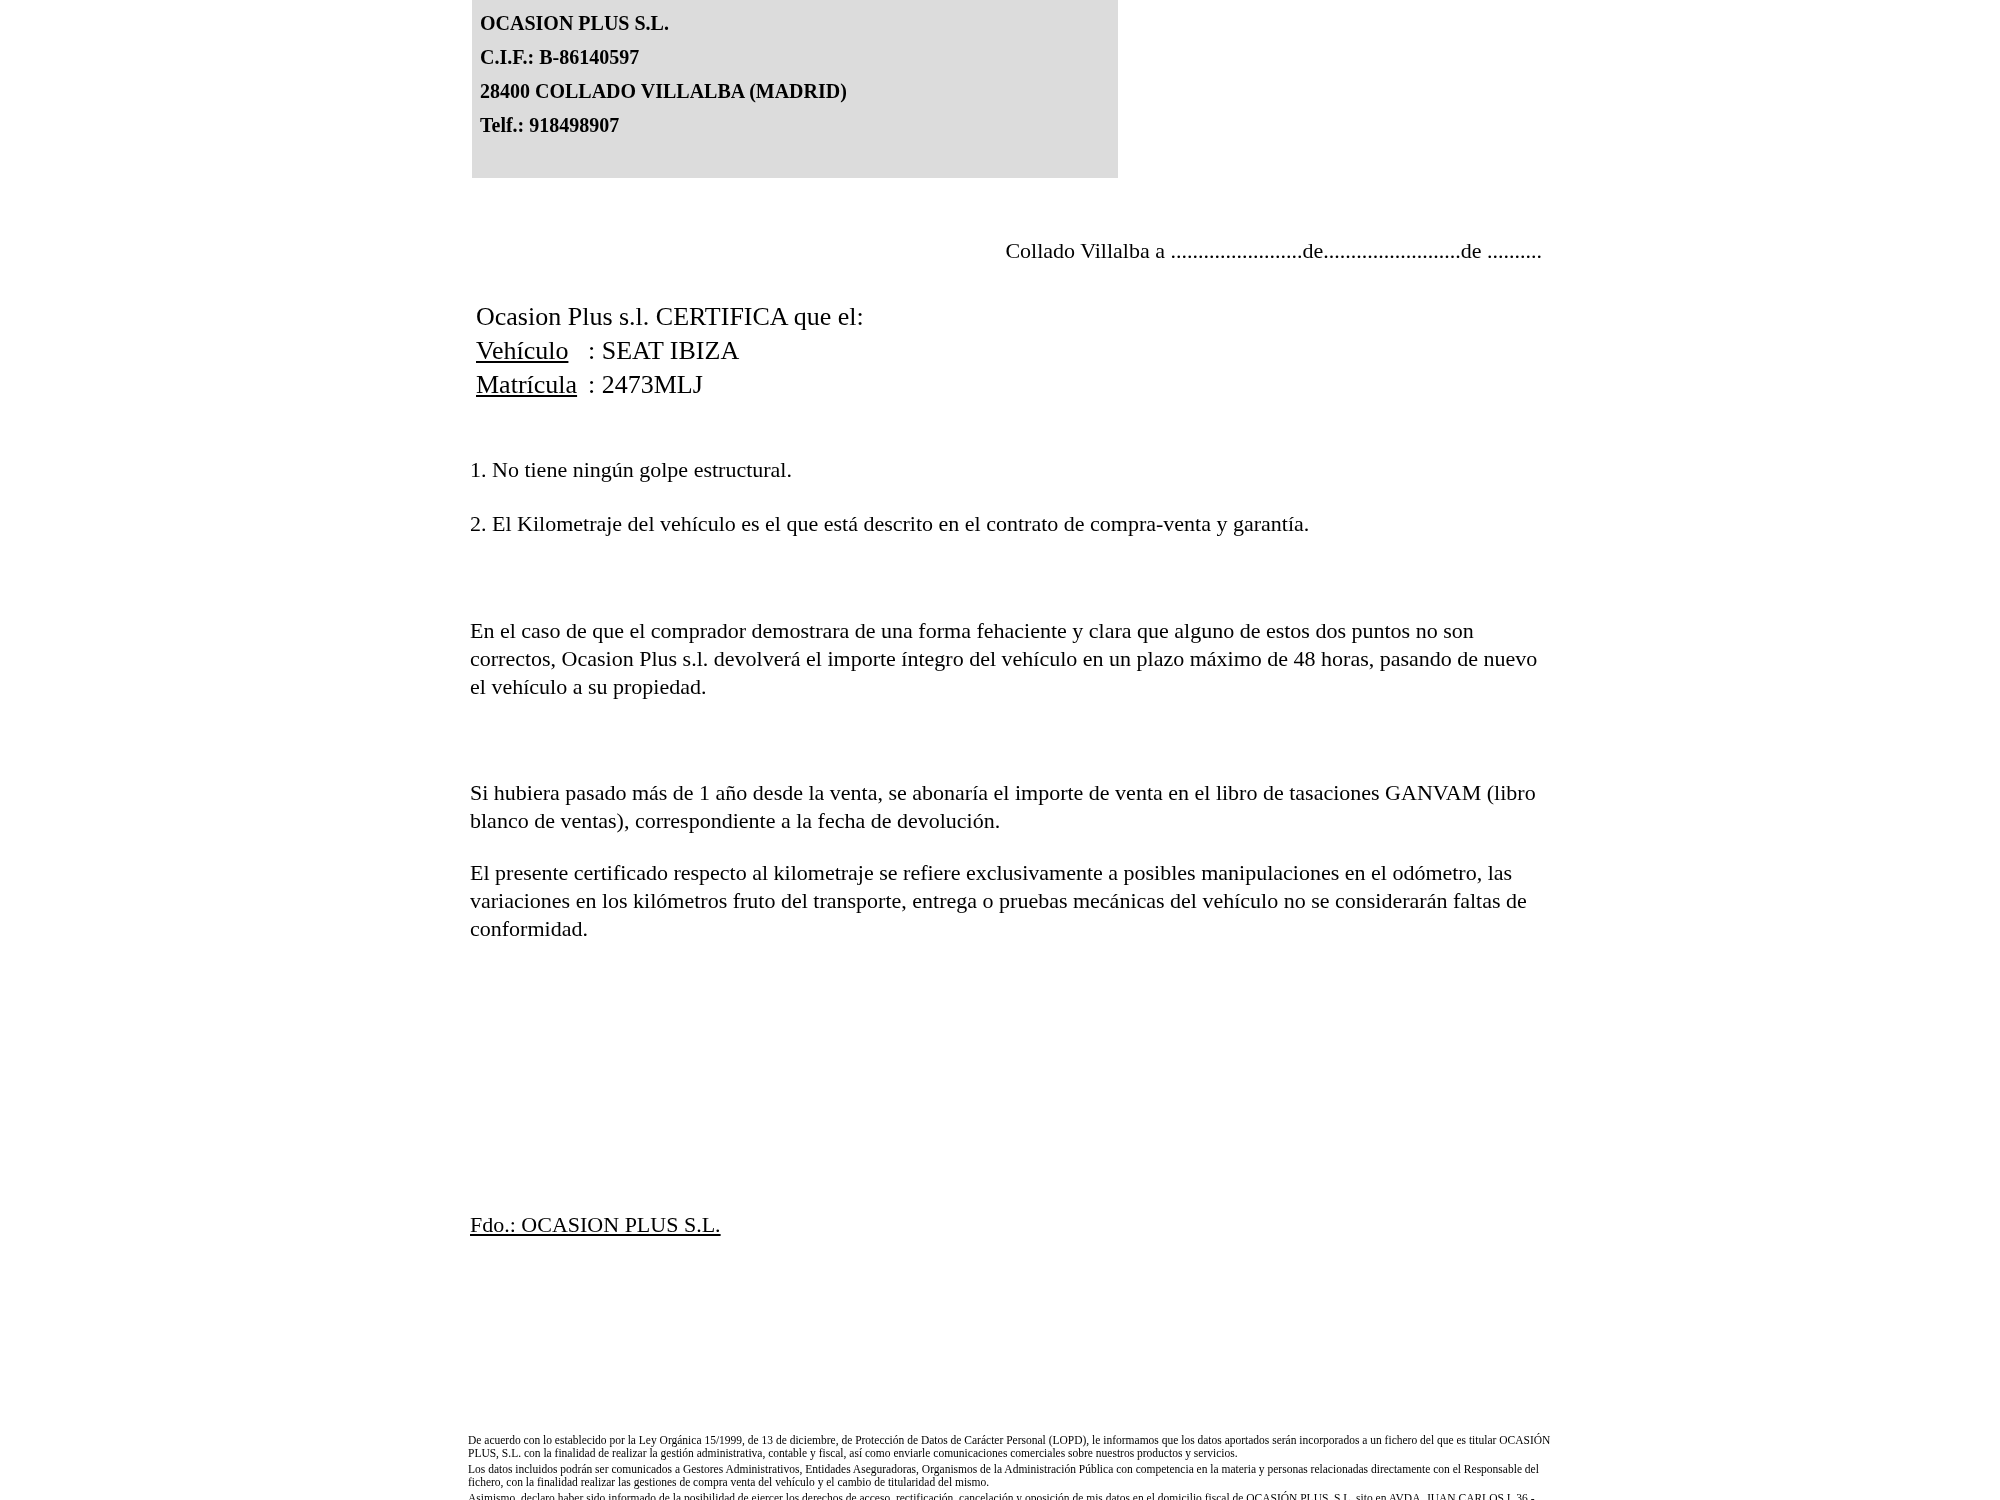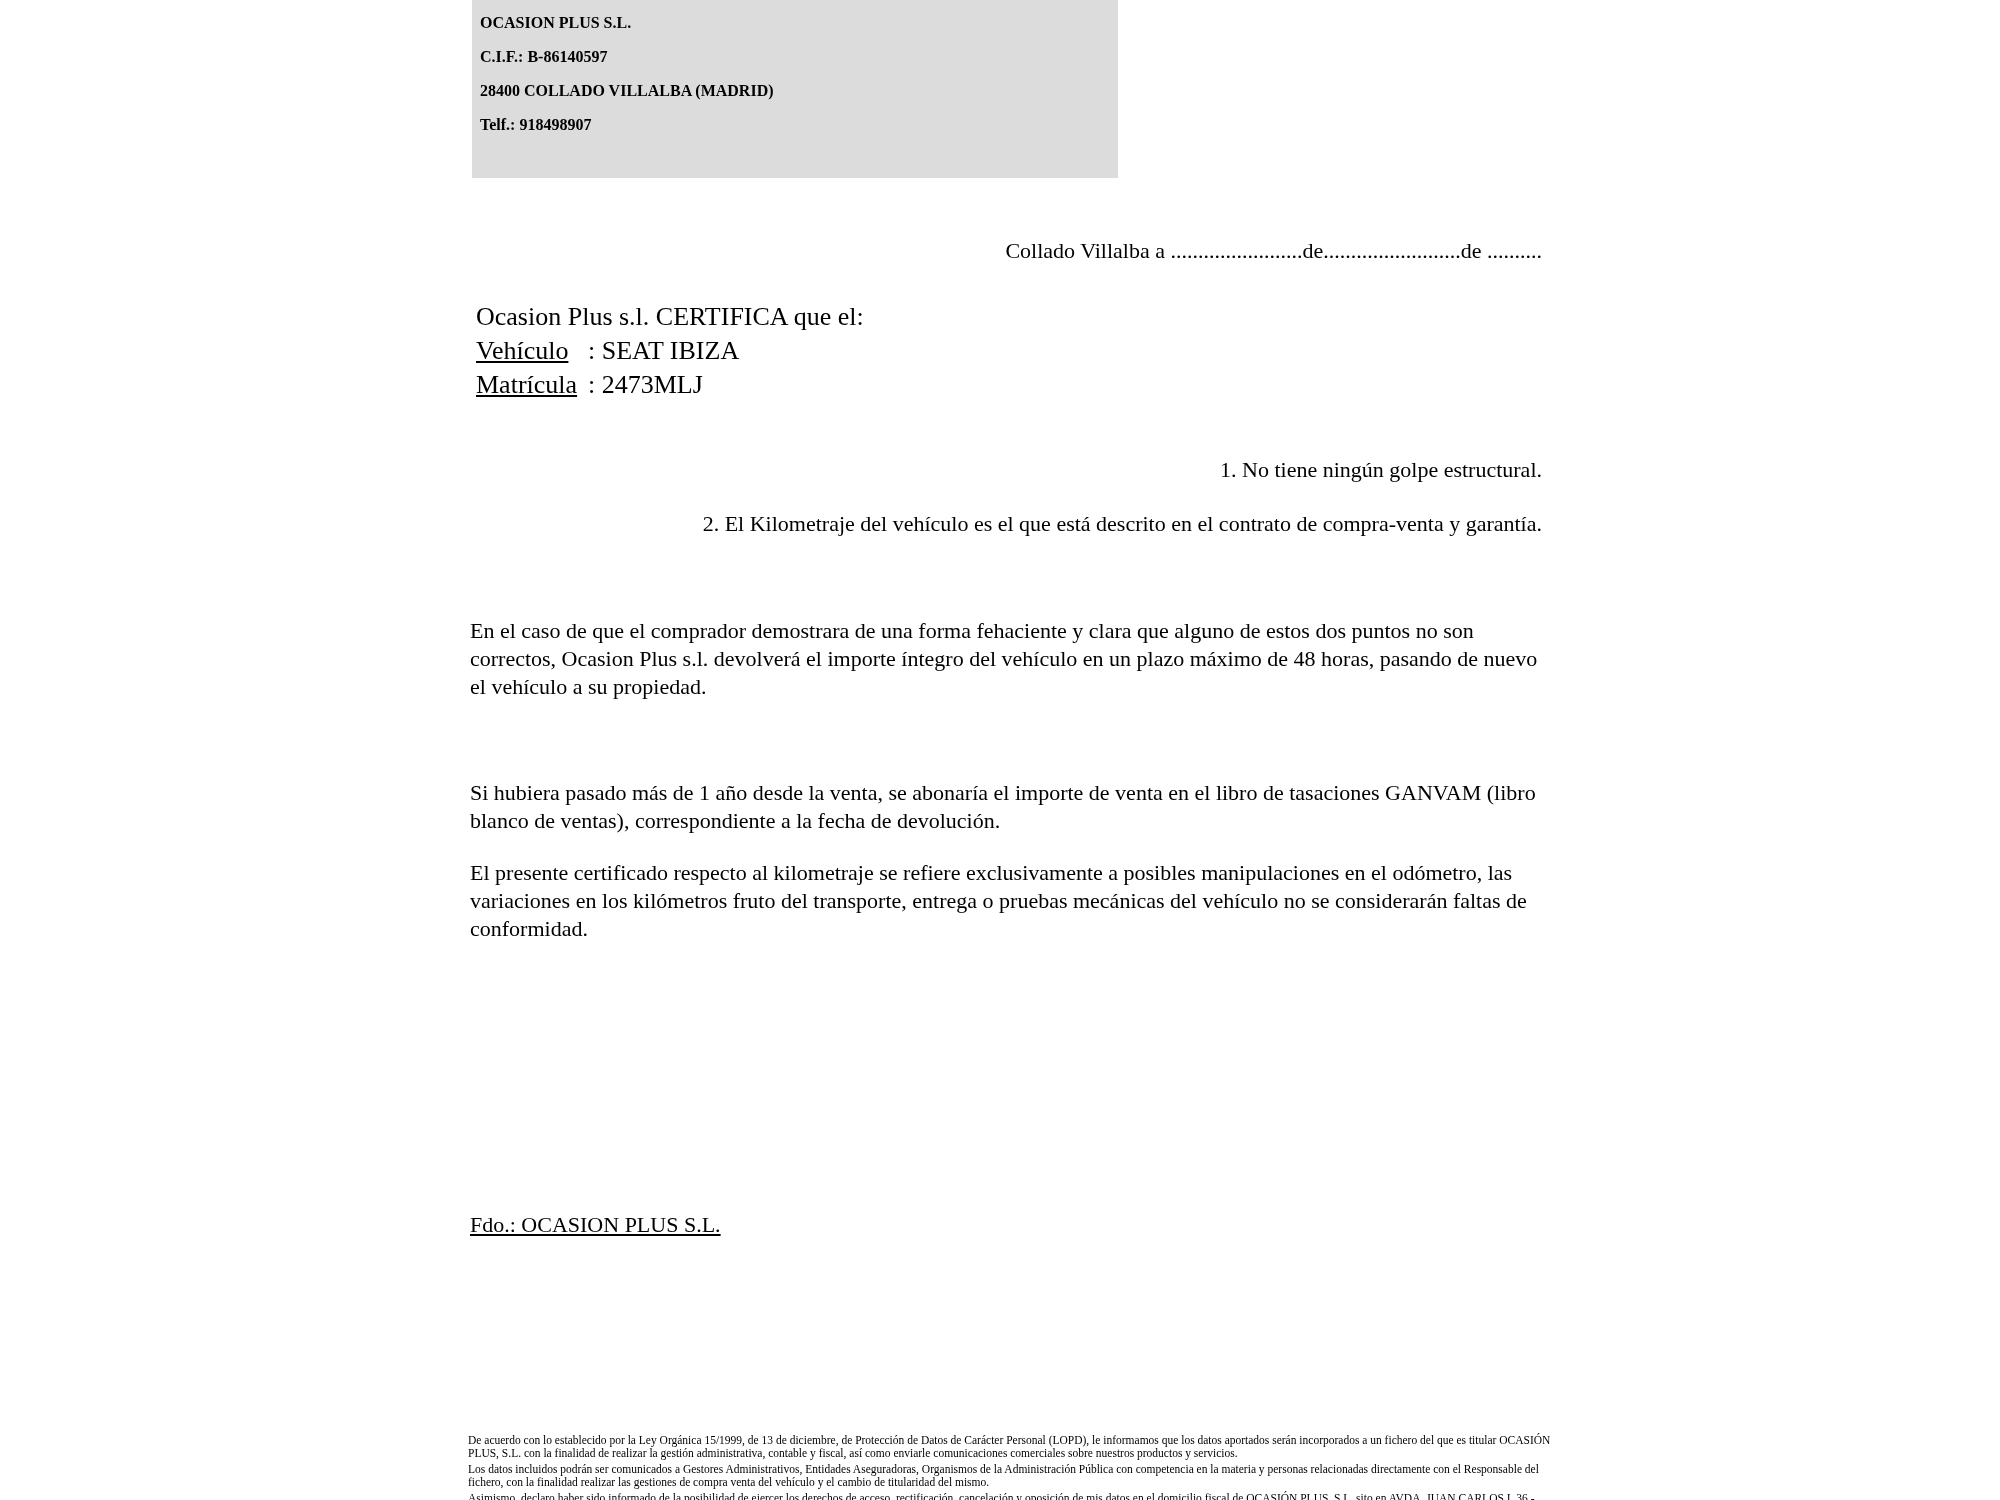--- a/index.html
+++ b/index.html
@@ -21,21 +21,21 @@
   .header-box {
     position: absolute;
     left: 472px;
     top: 0;
     width: 646px;
     height: 178px;
     background: #dcdcdc;
     box-sizing: border-box;
     padding: 6px 10px 0 8px;
     font-weight: bold;
-    font-size: 16px;
+    font-size: 20px;
     line-height: 34px;
   }
 
   
   .date-line {
     position: absolute;
     left: 472px;
     top: 238px;
     width: 1070px;
     font-size: 22px;
@@ -57,21 +57,20 @@
     width: 112px;
   }
   .u { text-decoration: underline; }
 
   .point {
     position: absolute;
     left: 470px;
     width: 1072px;
     font-size: 22px;
     line-height: 28px;
-    text-align: right;
   }
   .point-1 { top: 456px; }
   .point-2 { top: 510px; }
 
   .para {
     position: absolute;
     left: 470px;
     width: 1072px;
     font-size: 22px;
     line-height: 28px;

